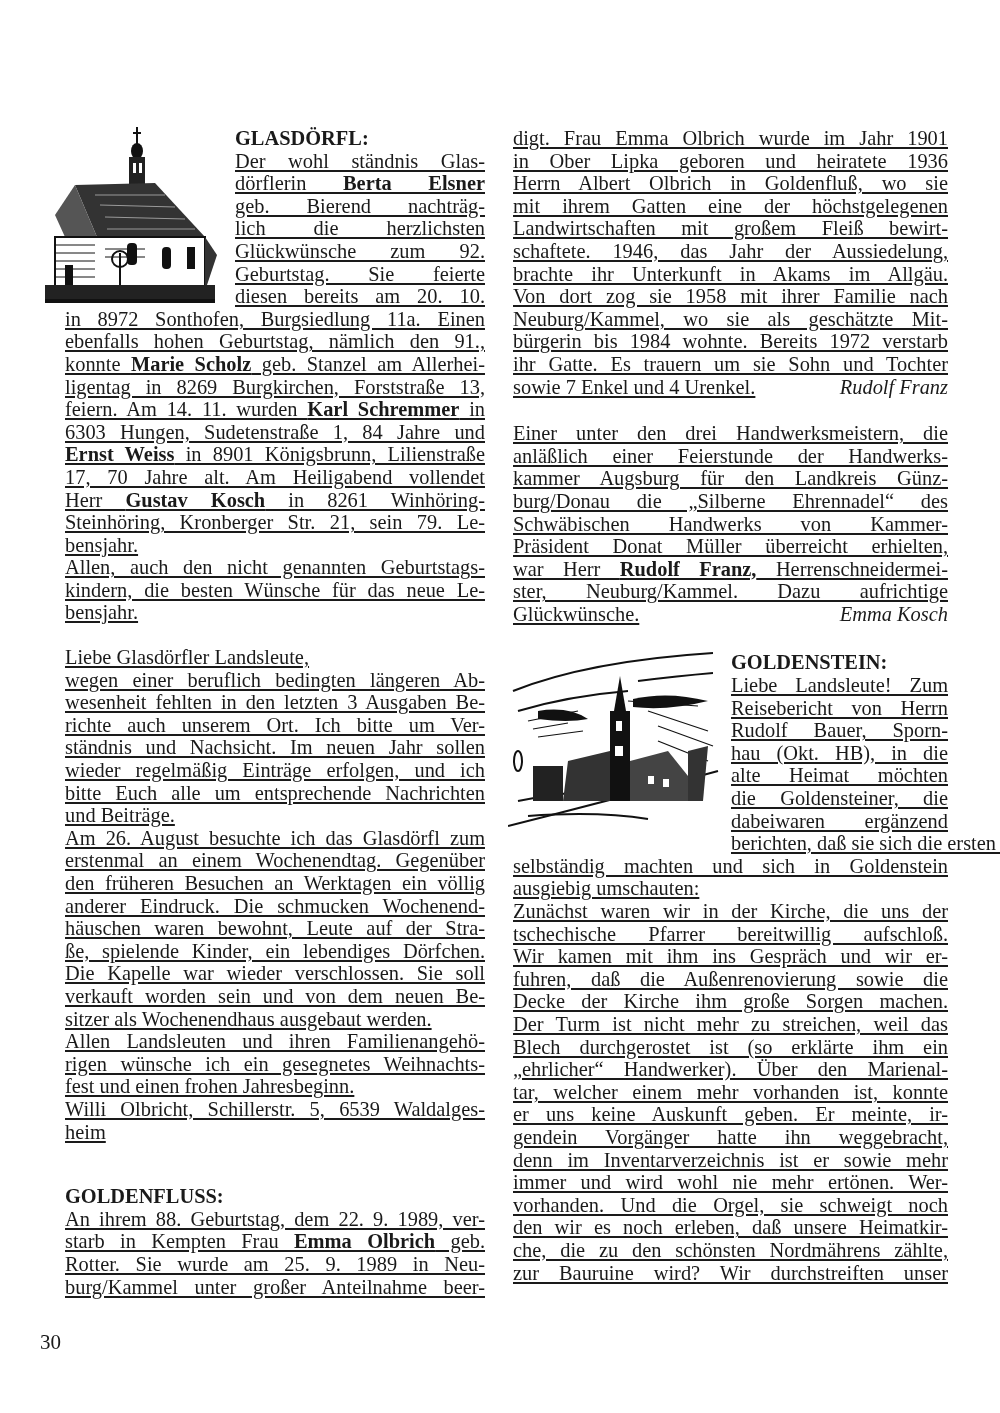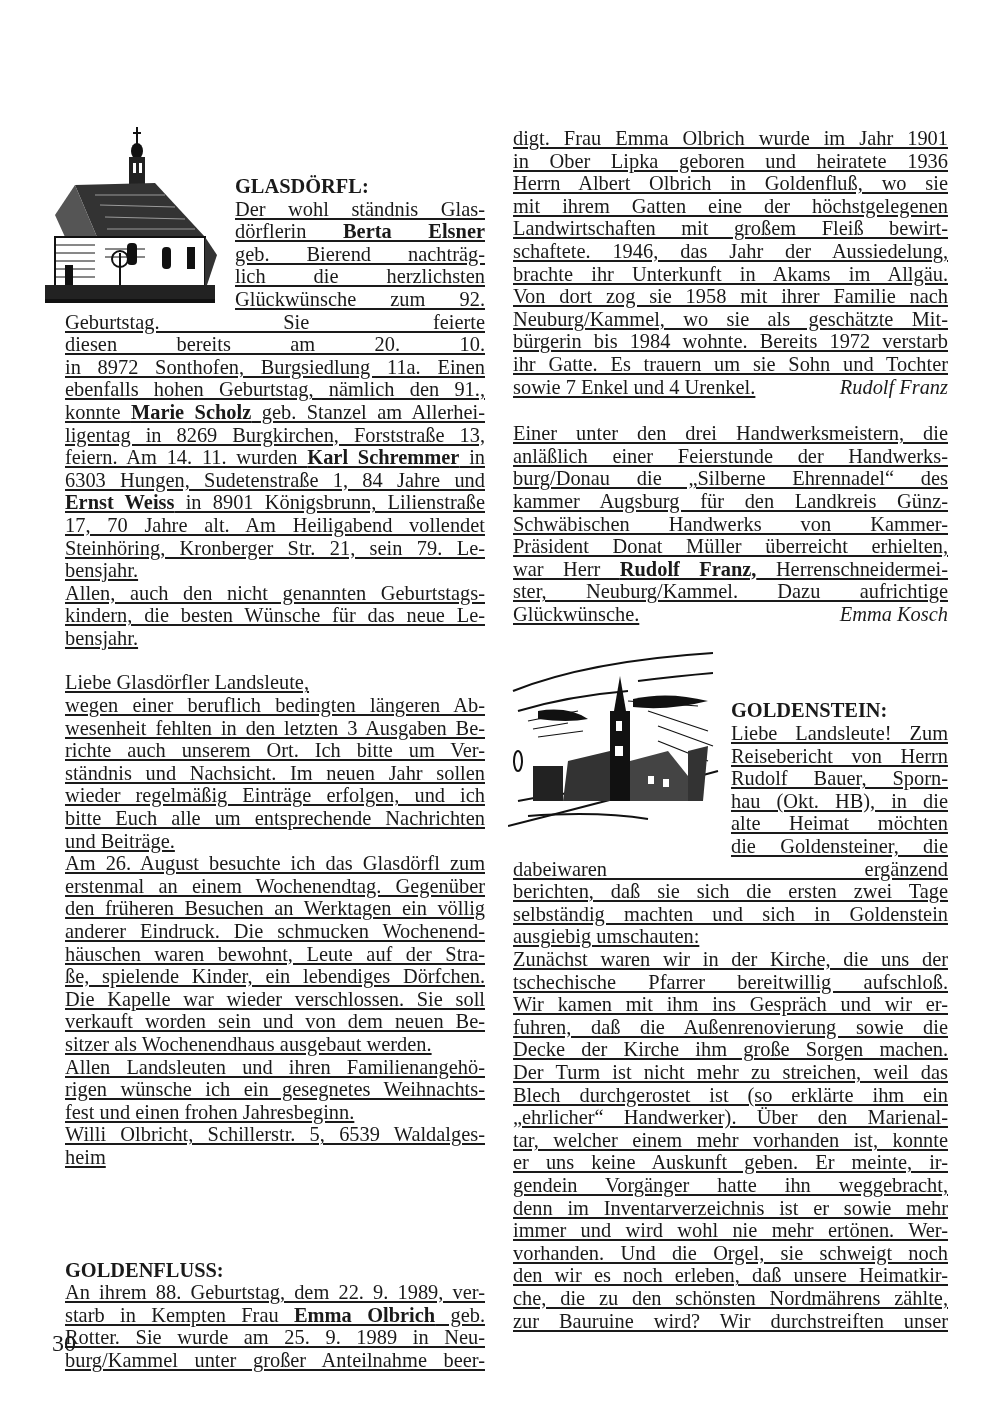--- a/index.html
+++ b/index.html
@@ -5,27 +5,27 @@
   html, body { margin:0; padding:0; background:#fff; }
   body { width:1000px; height:1413px; position:relative; overflow:hidden;
          font-family:"Liberation Serif","DejaVu Serif",serif; color:#1a1a1a; }
   .col { position:absolute; top:127px; font-size:20.4px; line-height:22.6px; }
   .left { left:65px; width:420px; }
   .right { left:513px; width:435px; }
   .p { margin:0; text-align:justify;text-decoration:underline; }
   .p .ln { display:block; text-align:justify; text-align-last:justify; white-space:nowrap; }
   .p .ln.last { text-align-last:left; }
   b { font-weight:bold; }
-  .head { font-weight:bold; display:block;margin-top:48px; }
+  .head { font-weight:bold; display:block; }
   .gap { height:22px; }
   .gap2 { height:20px; }
   .float-church { float:left; width:178px; height:180px; margin:-2px 12px 0 -20px; }
   .float-town { float:left; width:215px; height:184px; margin:0 8px 0 -5px; }
   .sig { float:right; font-style:italic; }
-  .pagenum { position:absolute; left:52px; top:1330px; font-size:24px; }
+  .pagenum { position:absolute; left:40px; top:1330px; font-size:21px; }
   svg { display:block; }
 </style>
 </head>
 <body>
 
 <div class="col left">
   <div class="float-church">
     <svg width="178" height="180" viewBox="0 0 178 180">
       <line x1="92" y1="2" x2="92" y2="20" stroke="#111" stroke-width="2"></line>
       <line x1="88" y1="8" x2="96" y2="8" stroke="#111" stroke-width="2"></line>
@@ -72,20 +72,21 @@
       <span class="ln">Geburtstag. Sie feierte</span>
       <span class="ln">diesen bereits am 20. 10.</span>
       <span class="ln">in 8972 Sonthofen, Burgsiedlung 11a. Einen</span>
       <span class="ln">ebenfalls hohen Geburtstag, nämlich den 91.,</span>
       <span class="ln">konnte <b>Marie Scholz</b> geb. Stanzel am Allerhei-</span>
       <span class="ln">ligentag in 8269 Burgkirchen, Forststraße 13,</span>
       <span class="ln">feiern. Am 14. 11. wurden <b>Karl Schremmer</b> in</span>
       <span class="ln">6303 Hungen, Sudetenstraße 1, 84 Jahre und</span>
       <span class="ln"><b>Ernst Weiss</b> in 8901 Königsbrunn, Lilienstraße</span>
       <span class="ln">17, 70 Jahre alt. Am Heiligabend vollendet</span>
+      <span class="ln">Herr <b>Gustav Kosch</b> in 8261 Winhöring-</span>
       <span class="ln">Steinhöring, Kronberger Str. 21, sein 79. Le-</span>
       <span class="ln last">bensjahr.</span>
     </div>
   <div class="p">
       <span class="ln">Allen, auch den nicht genannten Geburtstags-</span>
       <span class="ln">kindern, die besten Wünsche für das neue Le-</span>
       <span class="ln last">bensjahr.</span>
     </div>
   <div class="gap"></div>
   <div class="p">
@@ -148,22 +149,22 @@
   <div class="p">
     <span class="ln last" style="overflow:hidden;">
       <span>sowie 7 Enkel und 4 Urenkel.</span>
       <span class="sig">Rudolf Franz</span>
     </span>
   </div>
   <div class="gap" style="height:24px"></div>
   <div class="p">
       <span class="ln">Einer unter den drei Handwerksmeistern, die</span>
       <span class="ln">anläßlich einer Feierstunde der Handwerks-</span>
+      <span class="ln">kammer Augsburg für den Landkreis Günz-</span>
       <span class="ln">burg/Donau die „Silberne Ehrennadel“ des</span>
-      <span class="ln">kammer Augsburg für den Landkreis Günz-</span>
       <span class="ln">Schwäbischen Handwerks von Kammer-</span>
       <span class="ln">Präsident Donat Müller überreicht erhielten,</span>
       <span class="ln">war Herr <b>Rudolf Franz,</b> Herrenschneidermei-</span>
       <span class="ln">ster, Neuburg/Kammel. Dazu aufrichtige</span>
     </div>
   <div class="p">
     <span class="ln last" style="overflow:hidden;">
       <span>Glückwünsche.</span>
       <span class="sig">Emma Kosch</span>
     </span>

